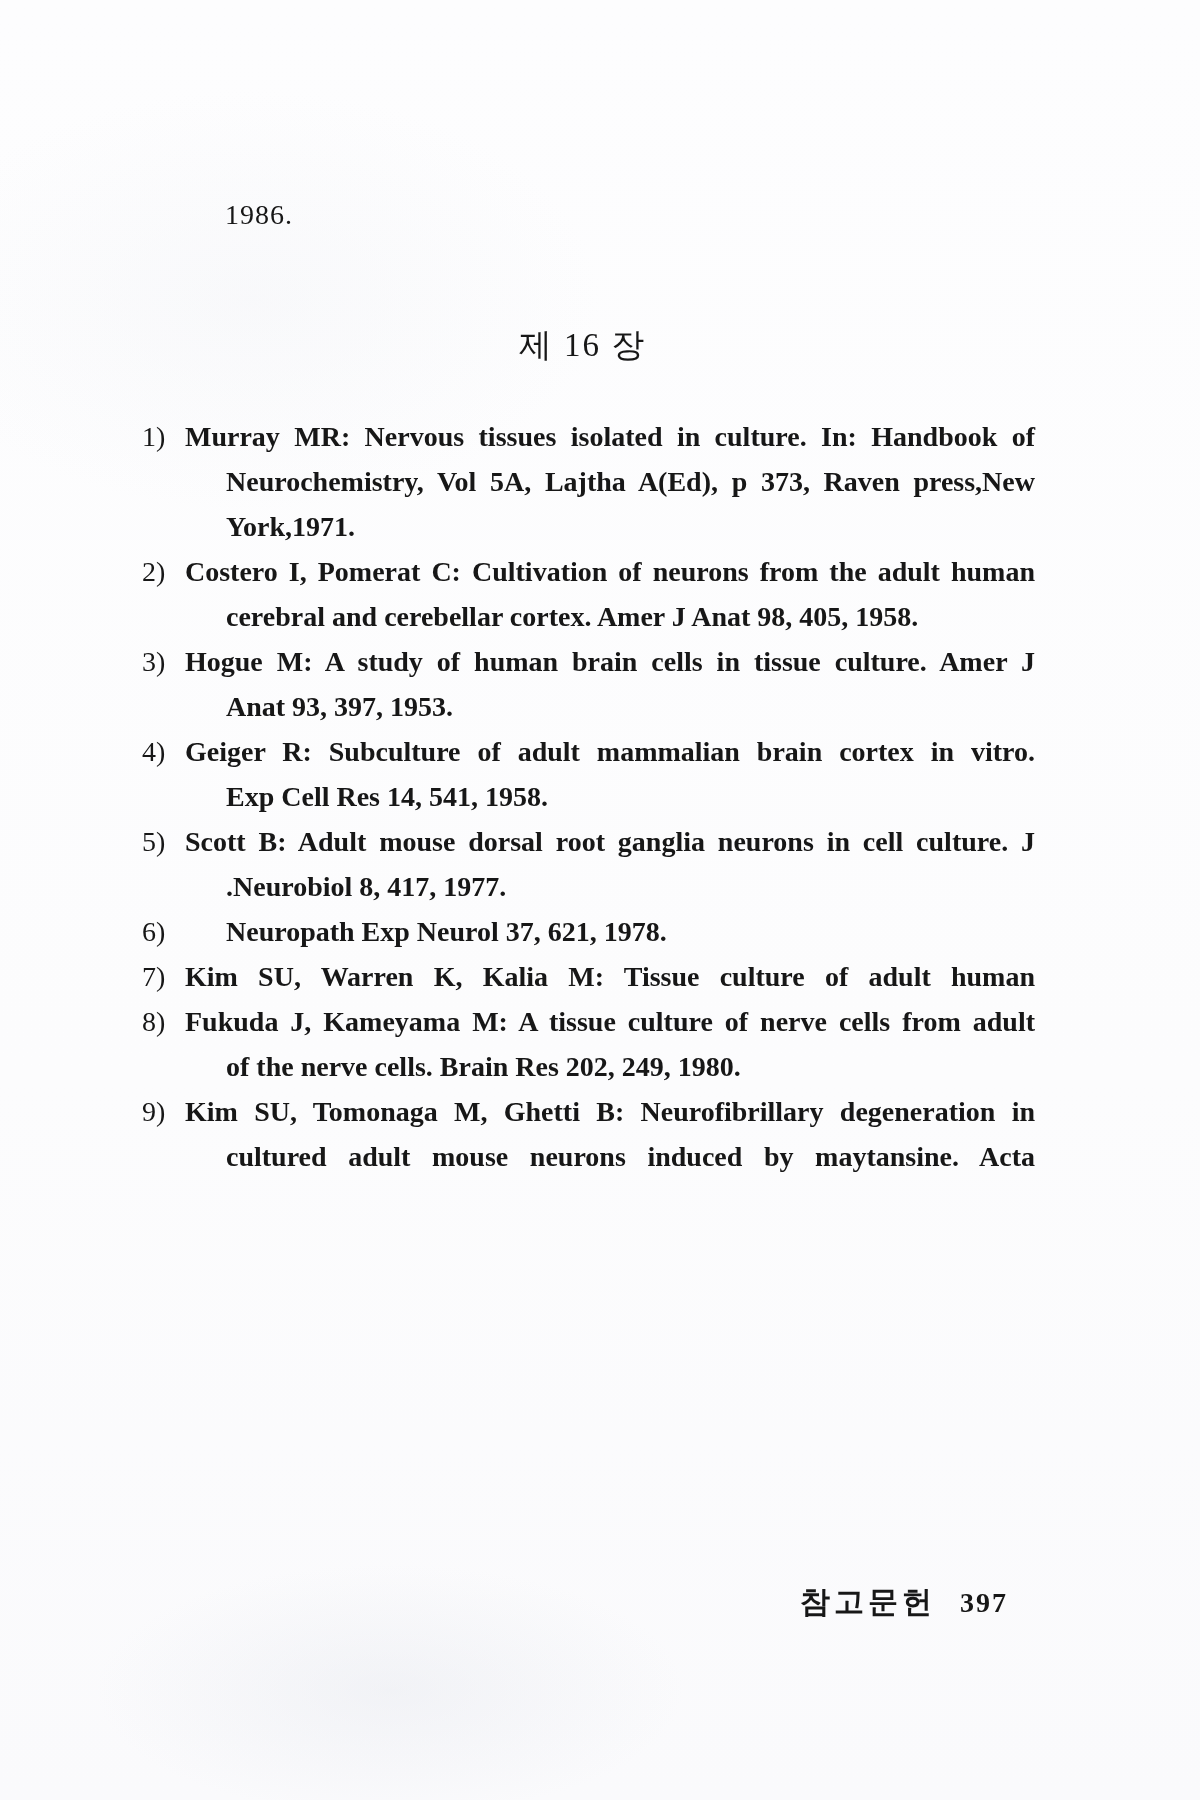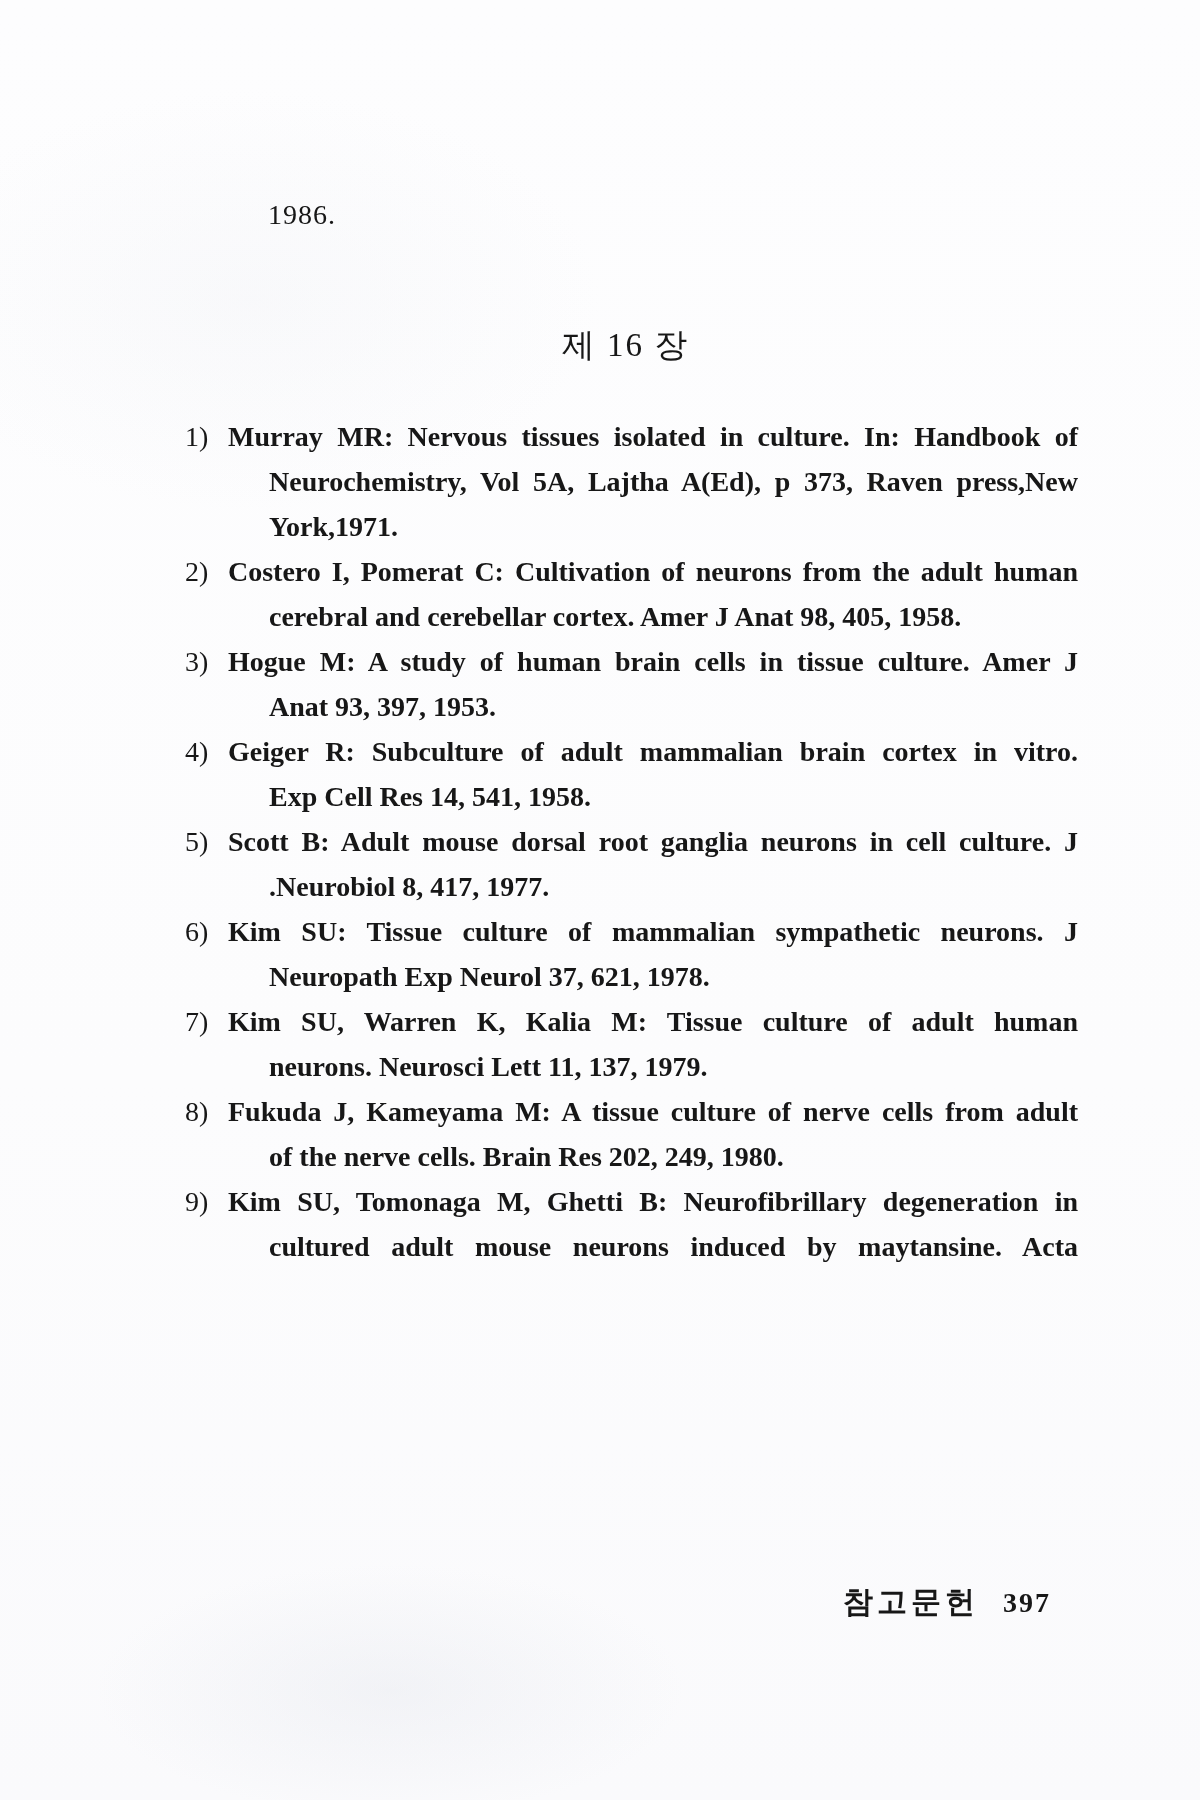--- a/index.html
+++ b/index.html
@@ -14,21 +14,20 @@
       radial-gradient(ellipse 420px 180px at 390px 1690px, rgba(225,228,235,0.35), rgba(255,255,255,0) 70%),
       radial-gradient(ellipse 500px 300px at 250px 300px, rgba(235,237,242,0.25), rgba(255,255,255,0) 70%),
       linear-gradient(180deg, #fdfdfe 0%, #fcfcfd 60%, #fafafc 100%);
     font-family: "Liberation Serif", "DejaVu Serif", serif;
     color: #171717;
     overflow: hidden;
   }
   .page {
     position: absolute;
     inset: 0;
-    margin-left: 43px;
   }
   .year {
     position: absolute;
     left: 225px;
     top: 192px;
     font-size: 28px;
     line-height: 45px;
     letter-spacing: 1px;
   }
   .chapter-title {
@@ -138,29 +137,27 @@
       <div class="ref">
         <div class="ref-num">5)</div>
         <div class="ref-body">
           <div class="ref-line just">Scott B: Adult mouse dorsal root ganglia neurons in cell culture. J</div>
           <div class="ref-line indent">.Neurobiol 8, 417, 1977.</div>
         </div>
       </div>
       <div class="ref">
         <div class="ref-num">6)</div>
         <div class="ref-body">
-          <div class="ref-line just">Kim SU: Tissue culture of mammalian sympathetic neurons. J</div>
           <div class="ref-line indent">Neuropath Exp Neurol 37, 621, 1978.</div>
         </div>
       </div>
       <div class="ref">
         <div class="ref-num">7)</div>
         <div class="ref-body">
           <div class="ref-line just">Kim SU, Warren K, Kalia M: Tissue culture of adult human</div>
-          <div class="ref-line indent">neurons. Neurosci Lett 11, 137, 1979.</div>
         </div>
       </div>
       <div class="ref">
         <div class="ref-num">8)</div>
         <div class="ref-body">
           <div class="ref-line just">Fukuda J, Kameyama M: A tissue culture of nerve cells from adult</div>
           <div class="ref-line indent">of the nerve cells. Brain Res 202, 249, 1980.</div>
         </div>
       </div>
       <div class="ref">

